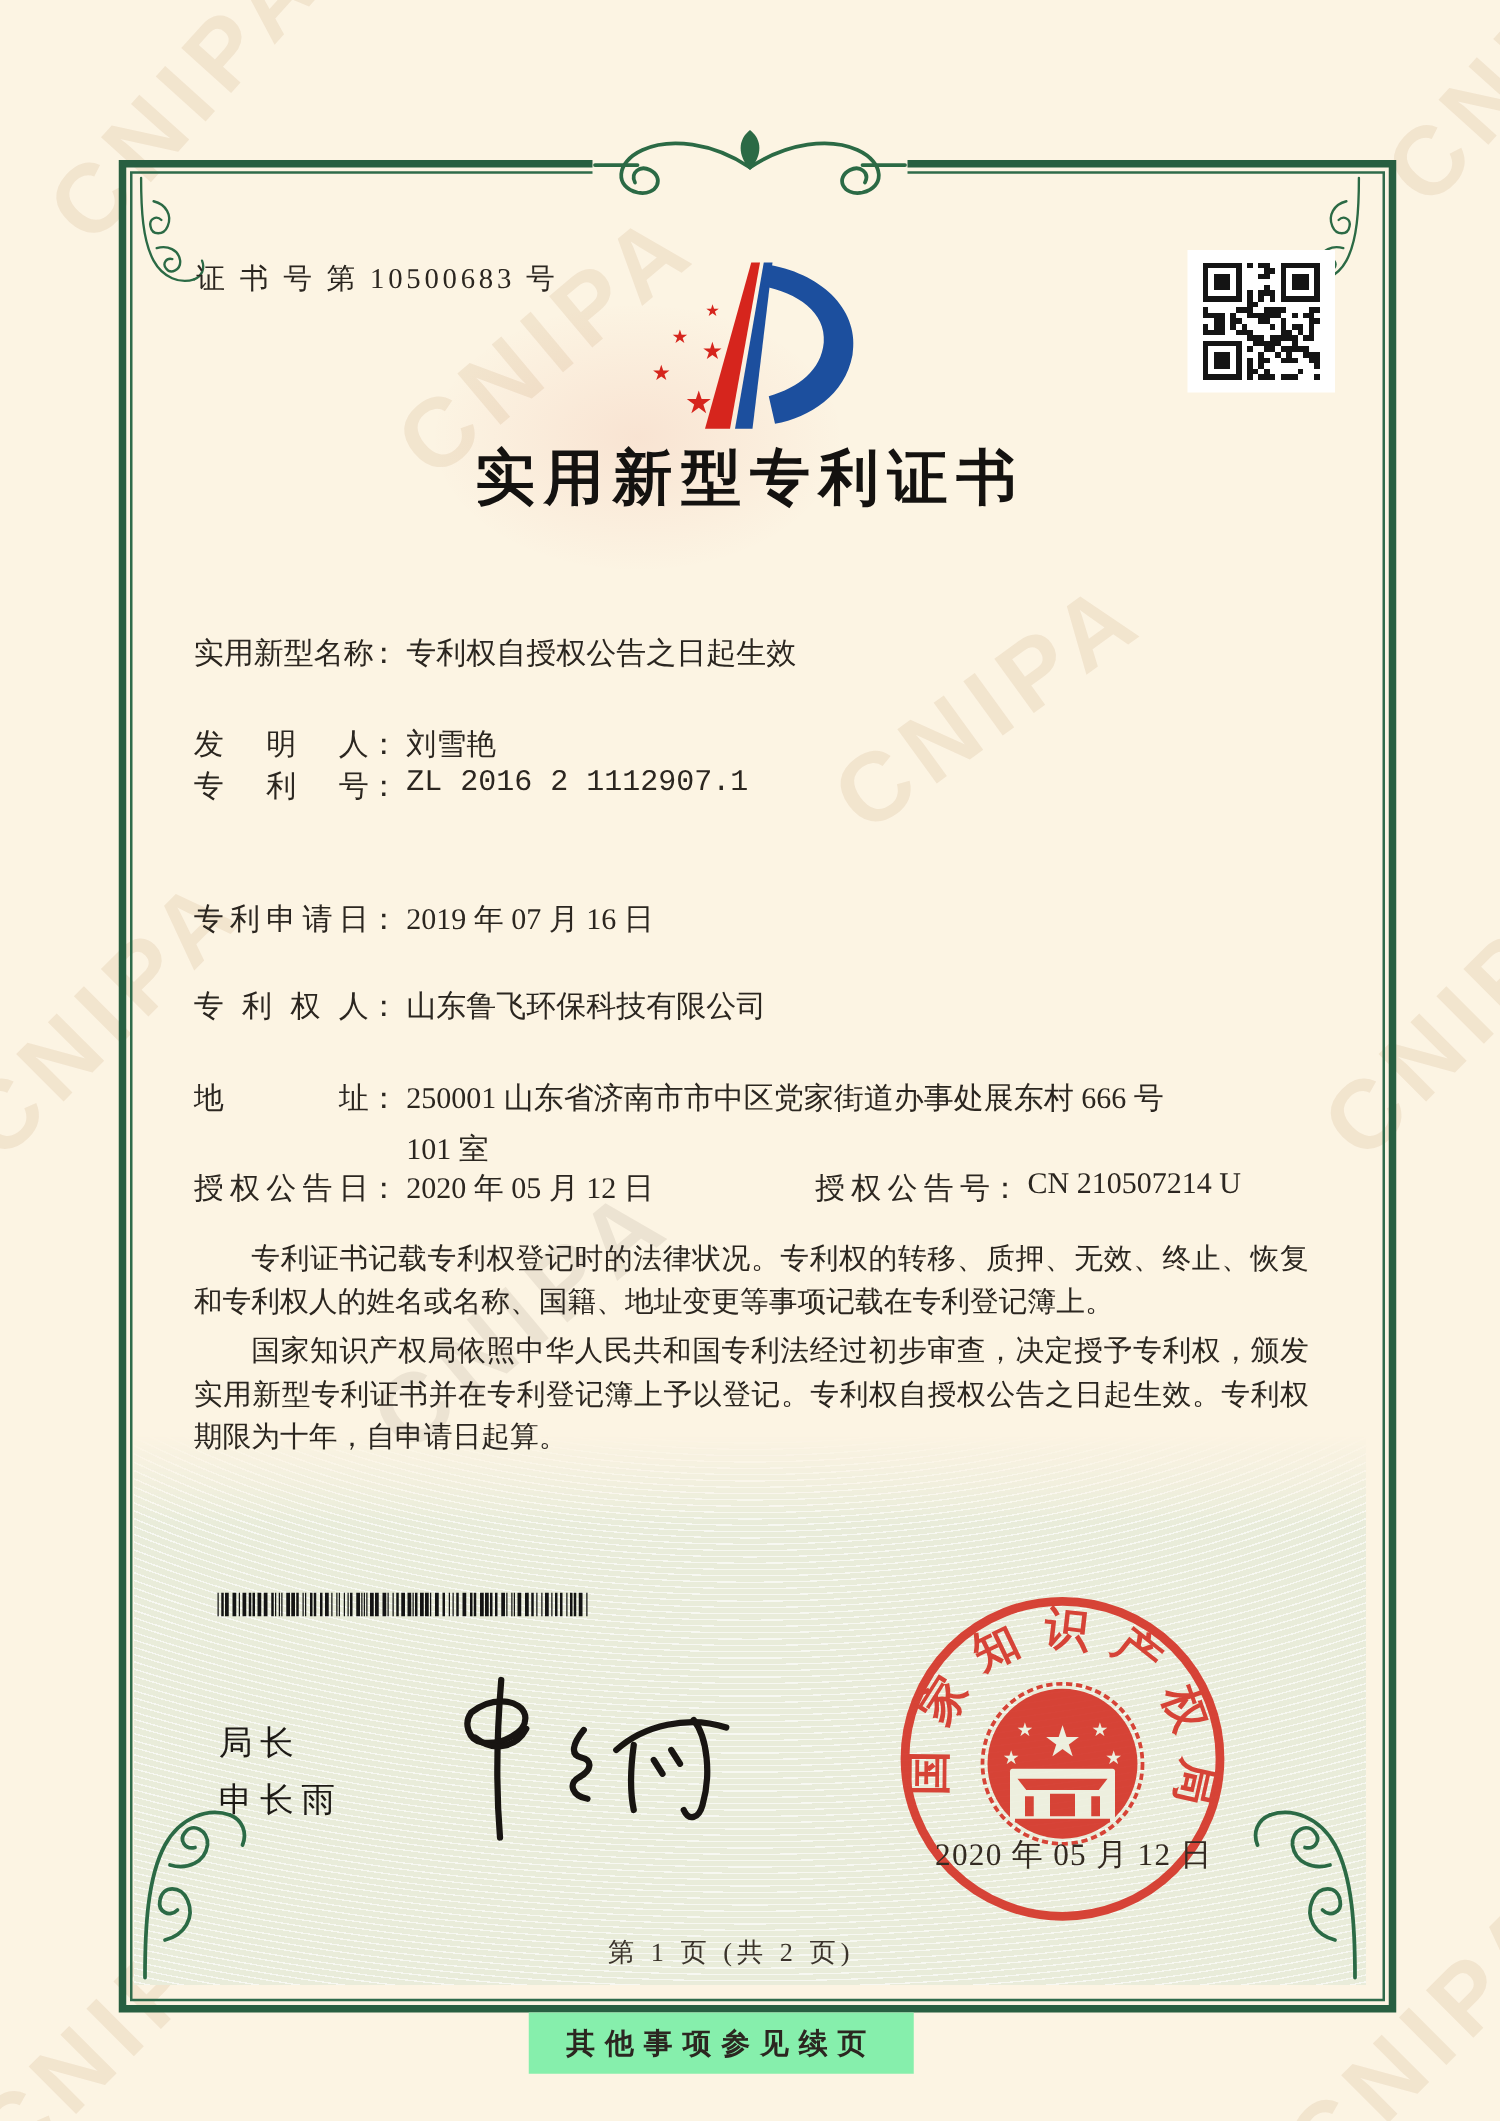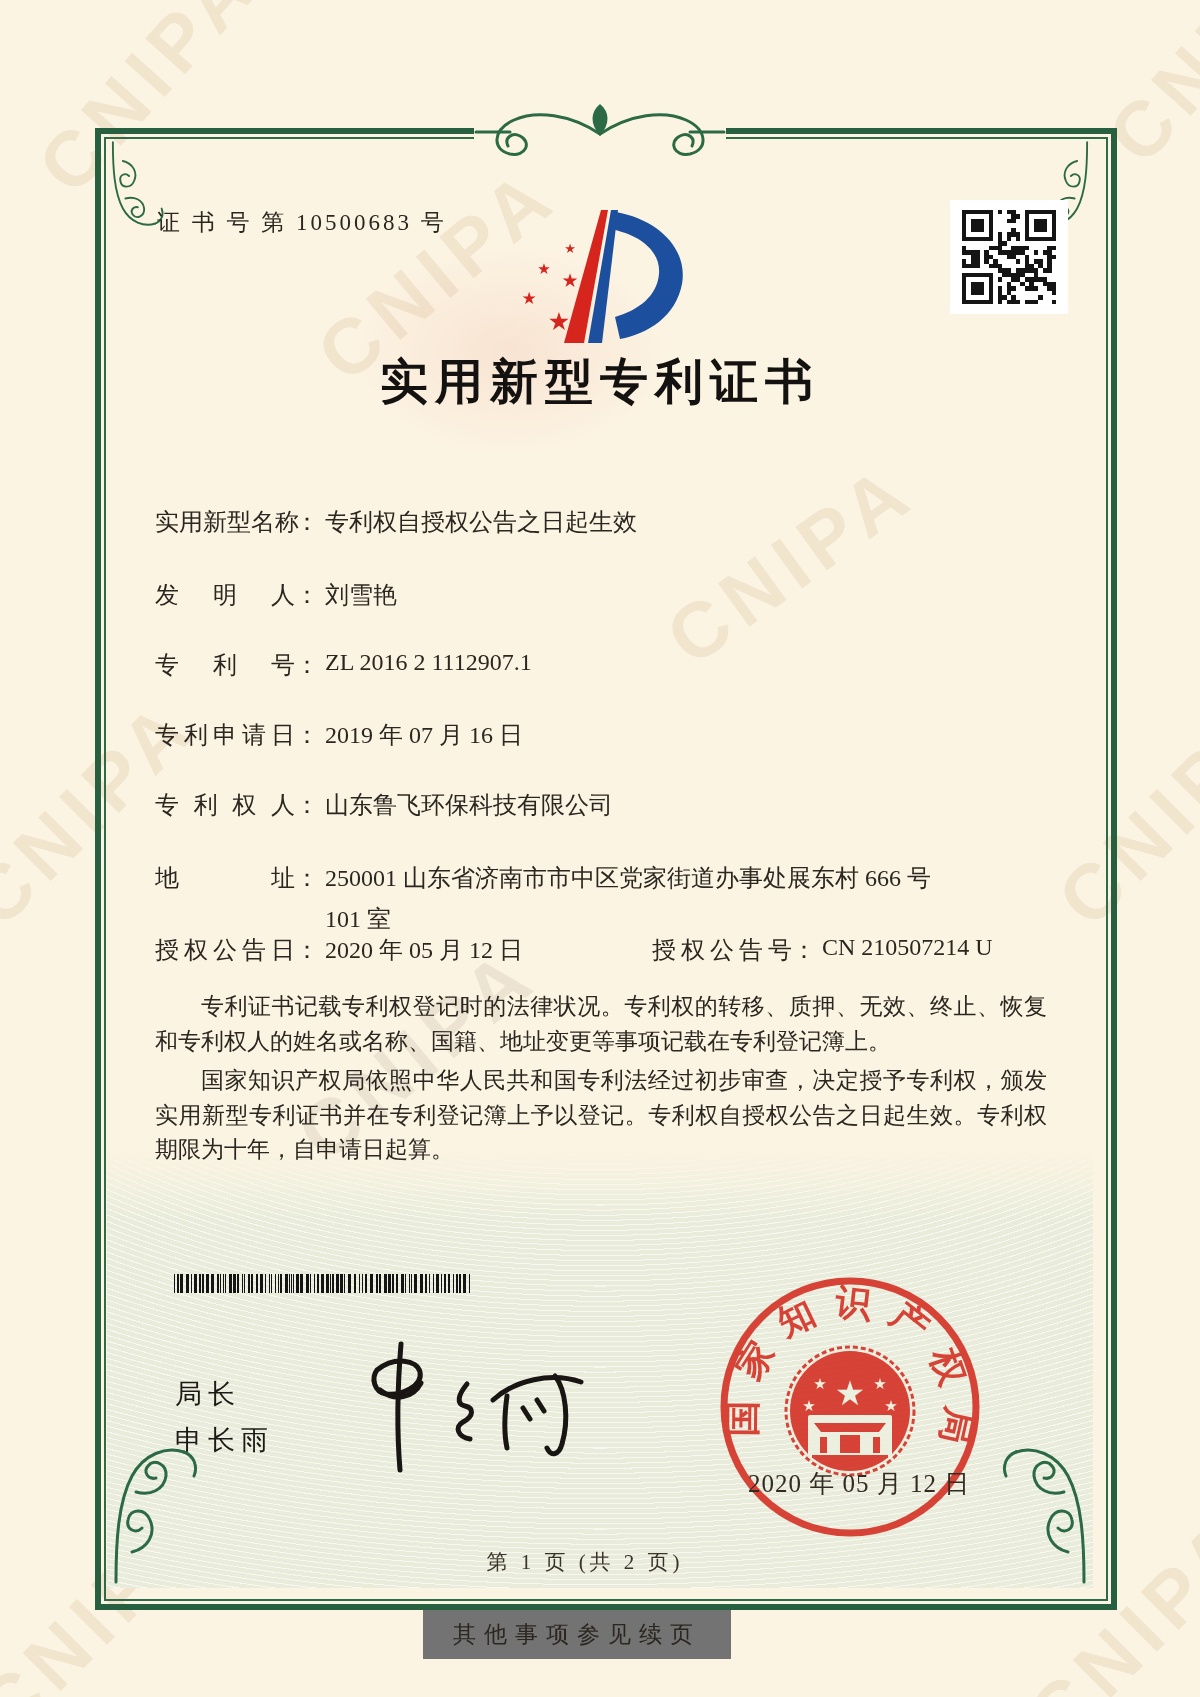--- a/index.html
+++ b/index.html
@@ -73,22 +73,22 @@
     font-size:27px;letter-spacing:6px;color:#1d1a16;}
   .signature{position:absolute;left:355px;top:1338px;width:235px;height:145px;z-index:2;}
   .seal{position:absolute;left:710px;top:1265px;width:280px;height:280px;z-index:3;opacity:.93;}
   .sealTxt{font-size:36px;font-weight:bold;letter-spacing:17px;
     font-family:"Liberation Serif","DejaVu Serif",serif;}
   .seal-date{position:absolute;left:748px;top:1467px;z-index:4;
     font-size:25px;letter-spacing:1px;color:#332a22;white-space:nowrap;}
   .footer-page{position:absolute;left:80px;top:1548px;width:1010px;text-align:center;
     font-size:21px;letter-spacing:4px;color:#3a332b;z-index:2;}
   .cont-note{position:absolute;left:577px;top:1610px;transform:translateX(-50%);
-    background:#737373;padding:9px 30px;font-size:23px;letter-spacing:8px;
-    color:#2b2620;z-index:2;white-space:nowrap;}
+    background:#86efac;padding:9px 30px;font-size:23px;letter-spacing:8px;
+    color:#2b2620;z-index:2;white-space:nowrap;font-weight:bold;}
   .green-stroke{stroke:#2b6a45;fill:none;stroke-width:3;stroke-linecap:round;}
 </style>
 </head>
 <body>
 
 <div class="wm" style="left:20px;top:150px;transform:rotate(-48deg);">CNIPA</div>
 <div class="wm" style="left:1090px;top:120px;transform:rotate(-48deg);">CNIPA</div>
 <div class="wm" style="left:300px;top:330px;transform:rotate(-40deg);">CNIPA</div>
 <div class="wm" style="left:650px;top:610px;transform:rotate(-36deg);">CNIPA</div>
 <div class="wm" style="left:-50px;top:880px;transform:rotate(-45deg);">CNIPA</div>
@@ -406,21 +406,21 @@
 <div class="page-title">实用新型专利证书</div>
 
 <div class="field" style="top:506px;">
   <span class="jlabel"><span class="jfill">实用新型名称</span>：</span>
   <span class="fval">专利权自授权公告之日起生效</span>
 </div>
 <div class="field" style="top:579px;">
   <span class="jlabel"><span class="jfill">发明人</span>：</span>
   <span class="fval">刘雪艳</span>
 </div>
-<div class="field" style="top:649px;">
+<div class="field" style="top:613px;font-family:Liberation Mono, monospace;">
   <span class="jlabel"><span class="jfill">专利号</span>：</span>
   <span class="fval">ZL 2016 2 1112907.1</span>
 </div>
 <div class="field" style="top:719px;">
   <span class="jlabel"><span class="jfill">专利申请日</span>：</span>
   <span class="fval">2019 年 07 月 16 日</span>
 </div>
 <div class="field" style="top:789px;">
   <span class="jlabel"><span class="jfill">专利权人</span>：</span>
   <span class="fval">山东鲁飞环保科技有限公司</span>

